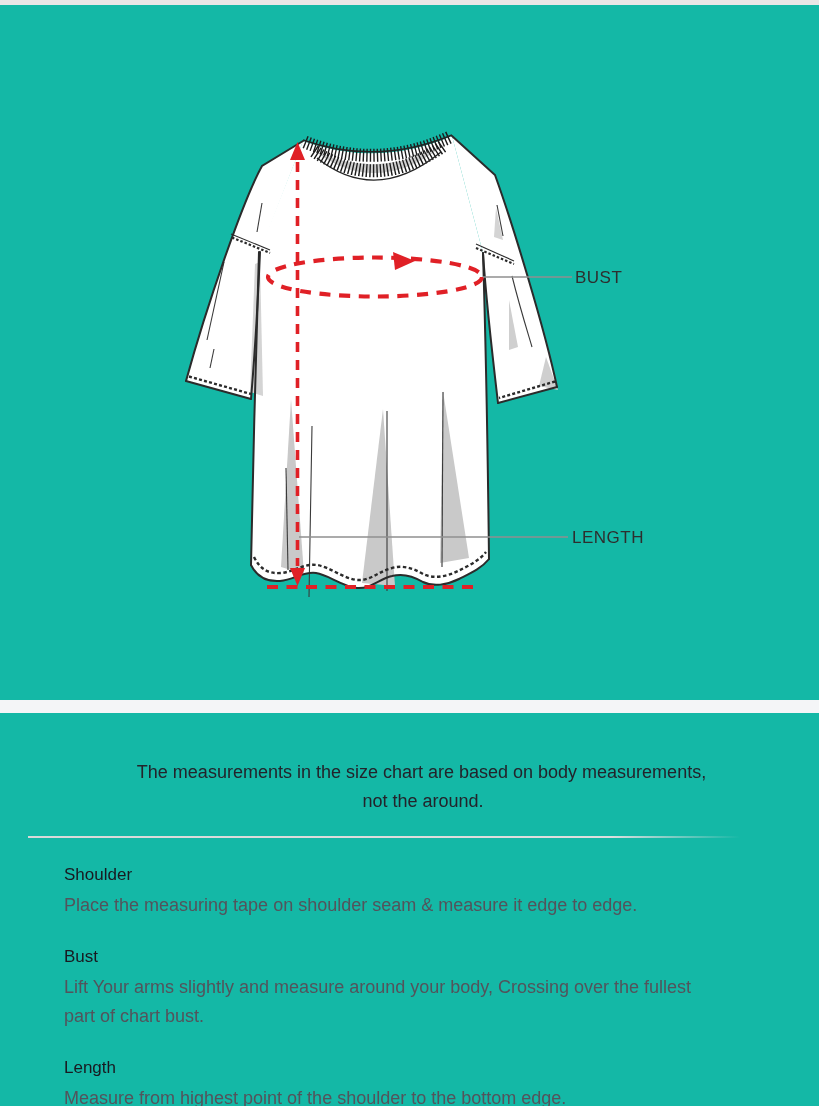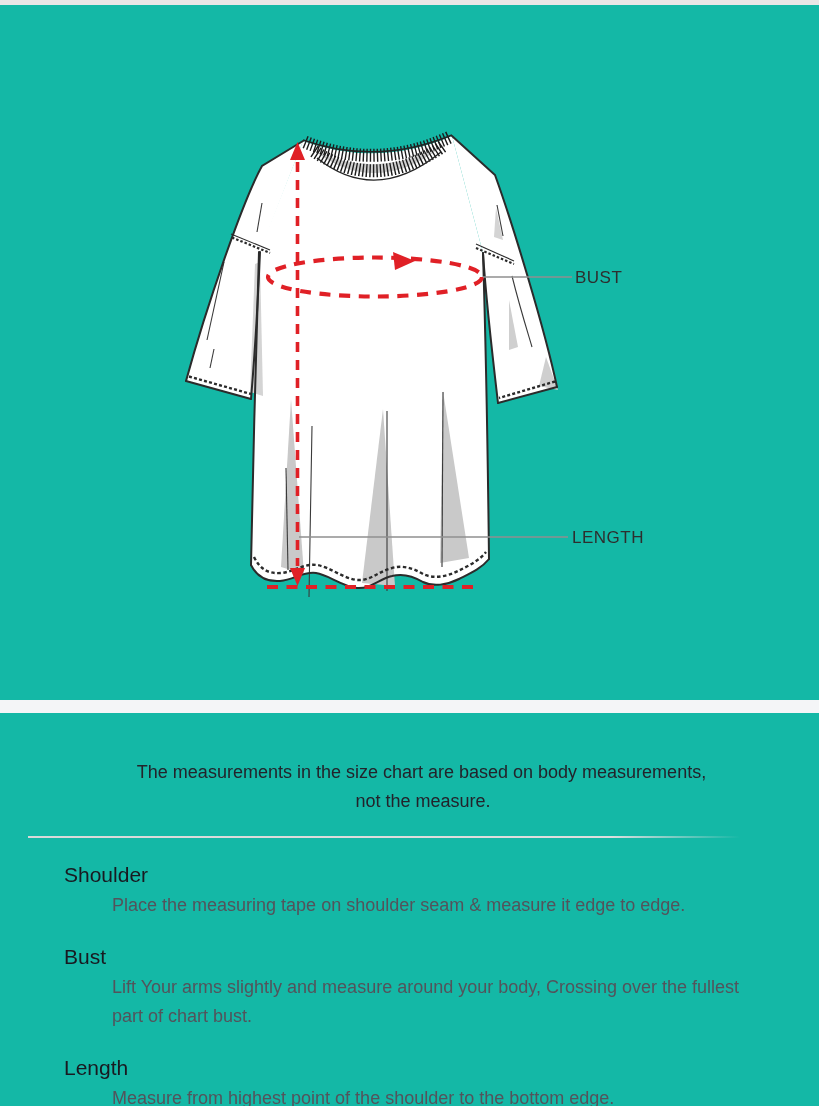--- a/index.html
+++ b/index.html
@@ -10,23 +10,23 @@
   .top-bar{position:absolute;left:0;top:0;width:819px;height:5px;background:#e9e6e6;}
   .diagram-wrap{position:absolute;left:0;top:0;width:819px;height:700px;}
   .mid-band{position:absolute;left:0;top:700px;width:819px;height:13px;background:#f4f5f7;}
   .note{position:absolute;left:64px;top:758px;right:40px;color:#23232b;font-size:18px;line-height:29px;text-align:center;}
   .note .line2{display:block;padding-left:3px;}
   .note .line1{display:block;}
   .divider{position:absolute;left:28px;top:836px;width:712px;height:2px;
     background:linear-gradient(to right,#d9d9d9 0%,#dedede 82%,rgba(222,222,222,0) 100%);}
   .sections{position:absolute;left:64px;top:862px;right:40px;}
   .section + .section{margin-top:24px;}
-  .section-title{font-size:21px;line-height:26px;color:#191920;font-weight:400;}
+  .section-title{font-size:17px;line-height:26px;color:#191920;font-weight:400;}
   .section-body{margin-top:3px;font-size:18px;line-height:29px;color:#53535b;}
-  .section-body span{display:block;margin-left:48px;}
+  .section-body span{display:block;}
   svg text{font-family:"Liberation Sans",sans-serif;}
 </style>
 </head>
 <body>
 
 <div class="canvas">
 
   <div class="top-bar"></div>
 
   <div class="diagram-wrap">
@@ -97,21 +97,21 @@
       <path d="M 299 537 L 568 537" stroke-width="1.6" fill="none" stroke="#8f8f8f"></path>
       <text x="575" y="283" font-size="17" letter-spacing="0.5" fill="#2e2e2e">BUST</text>
       <text x="572" y="543" font-size="17" letter-spacing="0.5" fill="#2e2e2e">LENGTH</text>
     </svg>
   </div>
 
   <div class="mid-band"></div>
 
   <div class="note">
     <span class="line1">The measurements in the size chart are based on body measurements,</span>
-    <span class="line2">not the measure.</span>
+    <span class="line2">not the around.</span>
   </div>
 
   <div class="divider"></div>
 
   <div class="sections">
 
     <div class="section">
       <div class="section-title">Shoulder</div>
       <div class="section-body">
         <span>Place the measuring tape on shoulder seam &amp; measure it edge to edge.</span>

